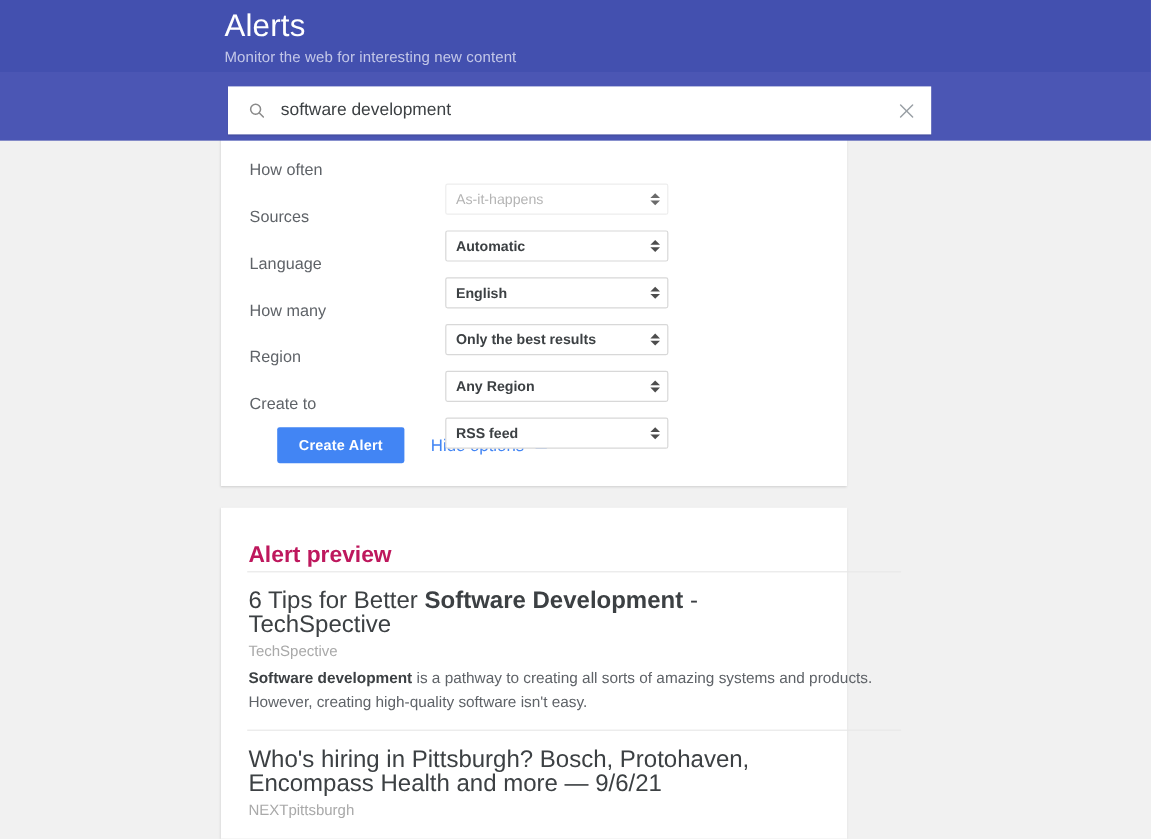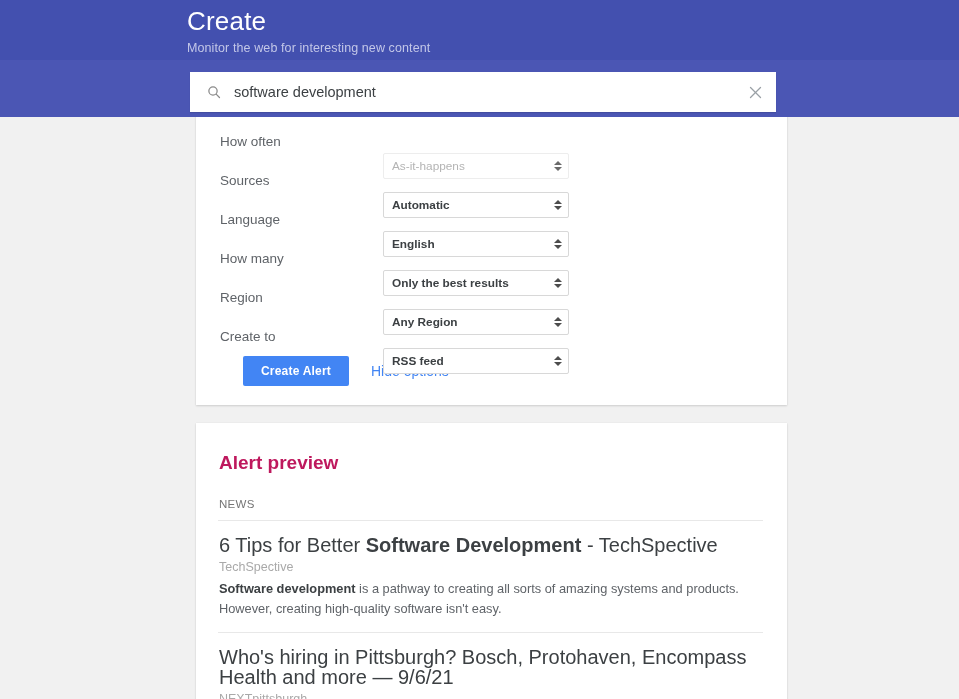--- a/index.html
+++ b/index.html
@@ -98,22 +98,22 @@
   
   .page {
     position: absolute;
     top: 0;
     left: 0;
     width: 959px;
     height: 699px;
   }
   .card {
     position: absolute;
-    left: 196px;
-    width: 591px;
+    left: 184px;
+    width: 522px;
     background: #ffffff;
     box-shadow: 0 1px 2px rgba(0,0,0,0.14), 0 0 1px rgba(0,0,0,0.08);
   }
   .card-options {
     top: 60px;
     height: 345px;
     padding: 0 24px;
   }
   .card-preview {
     top: 423px;
@@ -341,41 +341,40 @@
       <button class="btn-create">Create Alert</button>
       <a class="link-hide">
         <span>Hide options</span>
         <span class="caret-up"></span>
       </a>
     </div>
   </div>
 
   <div class="card card-preview">
     <h2 class="preview-title">Alert preview</h2>
-    <div class="section-label">NEWS</div>
     <div class="divider"></div>
     <div id="preview-list">
         <div class="news-item">
           <div class="news-headline">6 Tips for Better <b>Software Development</b> - TechSpective</div>
           <div class="news-source">TechSpective</div>
           <div class="news-snippet"><b>Software development</b> is a pathway to creating all sorts of amazing systems and products. However, creating high-quality software isn't easy.</div>
         </div>
         <div class="divider"></div>
         <div class="news-item">
           <div class="news-headline">Who's hiring in Pittsburgh? Bosch, Protohaven, Encompass Health and more — 9/6/21</div>
           <div class="news-source">NEXTpittsburgh</div>
         </div>
       </div>
   </div>
 
 </div>
 
 <div class="header">
   <div class="header-top">
-    <h1 class="header-title">Create</h1>
+    <h1 class="header-title">Alerts</h1>
     <p class="header-subtitle">Monitor the web for interesting new content</p>
   </div>
   <div class="header-bottom">
     <div class="search-box">
       <svg class="search-icon" viewBox="0 0 24 24">
         <circle cx="10.5" cy="10.5" r="6.2" fill="none" stroke="#8a8a8a" stroke-width="1.9"></circle>
         <line x1="15.2" y1="15.2" x2="20.2" y2="20.2" stroke="#8a8a8a" stroke-width="1.9" stroke-linecap="round"></line>
       </svg>
       <input class="search-input" type="text" value="software development" style="">
       <span class="search-clear">

